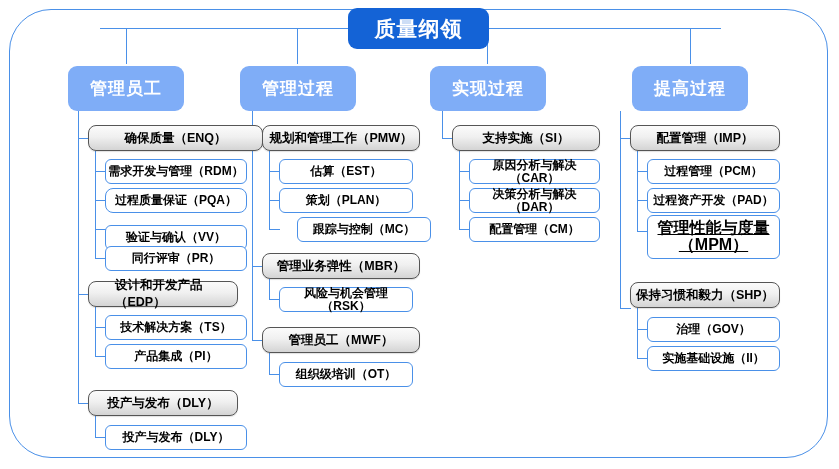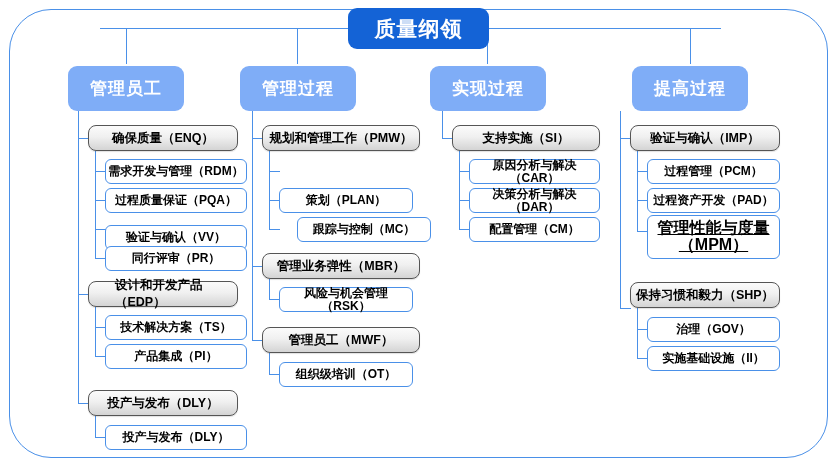--- a/index.html
+++ b/index.html
@@ -109,28 +109,28 @@
   <div class="title-box">质量纲领</div>
 
   <div class="col-head" style="left:68px;top:66px;width:116px;">管理员工</div>
   <div class="col-head" style="left:430px;top:66px;width:116px;">实现过程</div>
   <div class="col-head" style="left:240px;top:66px;width:116px;">管理过程</div>
   <div class="col-head" style="left:632px;top:66px;width:116px;">提高过程</div>
 
   <div class="vline" style="left:78px;top:111px;height:292px;"></div>
 
   <div class="hline thin" style="left:78px;top:138px;width:11px;"></div>
-  <div class="group-box" style="left:88px;top:125px;width:150px;">确保质量（ENQ）</div>
+  <div class="group-box" style="left:88px;top:125px;width:175px;">确保质量（ENQ）</div>
   <div class="vline thin" style="left:95px;top:151px;height:107px;"></div>
 
   <div class="hline thin" style="left:95px;top:171px;width:11px;"></div>
   <div class="leaf-box" style="left:105px;top:159px;width:142px;">需求开发与管理（RDM）</div>
 
   <div class="hline thin" style="left:95px;top:200px;width:11px;"></div>
-  <div class="leaf-box" style="left:105px;top:188px;width:142px;">过程质量保证（PQA）</div>
+  <div class="leaf-box" style="left:105px;top:188px;width:142px;border-radius:8px;">过程质量保证（PQA）</div>
 
   <div class="hline thin" style="left:95px;top:229px;width:11px;"></div>
   <div class="leaf-box" style="left:105px;top:217px;width:142px;margin-top:8px;">验证与确认（VV）</div>
 
   <div class="hline thin" style="left:95px;top:258px;width:11px;"></div>
   <div class="leaf-box" style="left:105px;top:246px;width:142px;">同行评审（PR）</div>
 
   <div class="hline thin" style="left:78px;top:294px;width:11px;"></div>
   <div class="group-box" style="left:88px;top:281px;width:150px;padding-left:26px;">设计和开发产品（EDP）</div>
   <div class="vline thin" style="left:95px;top:307px;height:49px;"></div>
@@ -148,20 +148,21 @@
   <div class="hline thin" style="left:95px;top:437px;width:11px;"></div>
   <div class="leaf-box" style="left:105px;top:425px;width:142px;">投产与发布（DLY）</div>
 
   <div class="vline" style="left:252px;top:111px;height:229px;"></div>
 
   <div class="hline thin" style="left:252px;top:138px;width:11px;"></div>
   <div class="group-box" style="left:262px;top:125px;width:158px;">规划和管理工作（PMW）</div>
   <div class="vline thin" style="left:269px;top:151px;height:78px;"></div>
 
   <div class="hline thin" style="left:269px;top:171px;width:11px;"></div>
+  <div class="leaf-box" style="left:279px;top:159px;width:134px;">估算（EST）</div>
 
   <div class="hline thin" style="left:269px;top:200px;width:11px;"></div>
   <div class="leaf-box" style="left:279px;top:188px;width:134px;">策划（PLAN）</div>
 
   <div class="hline thin" style="left:269px;top:229px;width:11px;"></div>
   <div class="leaf-box" style="left:297px;top:217px;width:134px;">跟踪与控制（MC）</div>
 
   <div class="hline thin" style="left:252px;top:266px;width:11px;"></div>
   <div class="group-box" style="left:262px;top:253px;width:158px;">管理业务弹性（MBR）</div>
   <div class="vline thin" style="left:269px;top:279px;height:21px;"></div>
@@ -187,21 +188,21 @@
 
   <div class="hline thin" style="left:459px;top:200px;width:11px;"></div>
   <div class="leaf-box" style="left:469px;top:188px;width:131px;">决策分析与解决（DAR）</div>
 
   <div class="hline thin" style="left:459px;top:229px;width:11px;"></div>
   <div class="leaf-box" style="left:469px;top:217px;width:131px;">配置管理（CM）</div>
 
   <div class="vline" style="left:620px;top:111px;height:197px;"></div>
 
   <div class="hline thin" style="left:620px;top:138px;width:11px;"></div>
-  <div class="group-box" style="left:630px;top:125px;width:150px;">验证与确认（IMP）</div>
+  <div class="group-box" style="left:630px;top:125px;width:150px;">配置管理（IMP）</div>
   <div class="vline thin" style="left:637px;top:151px;height:80px;"></div>
 
   <div class="hline thin" style="left:637px;top:171px;width:11px;"></div>
   <div class="leaf-box" style="left:647px;top:159px;width:133px;">过程管理（PCM）</div>
 
   <div class="hline thin" style="left:637px;top:200px;width:11px;"></div>
   <div class="leaf-box" style="left:647px;top:188px;width:133px;">过程资产开发（PAD）</div>
 
   <div class="hline thin" style="left:637px;top:231px;width:11px;"></div>
   <div class="leaf-box tall" style="left:647px;top:215px;width:133px;">管理性能与度量

